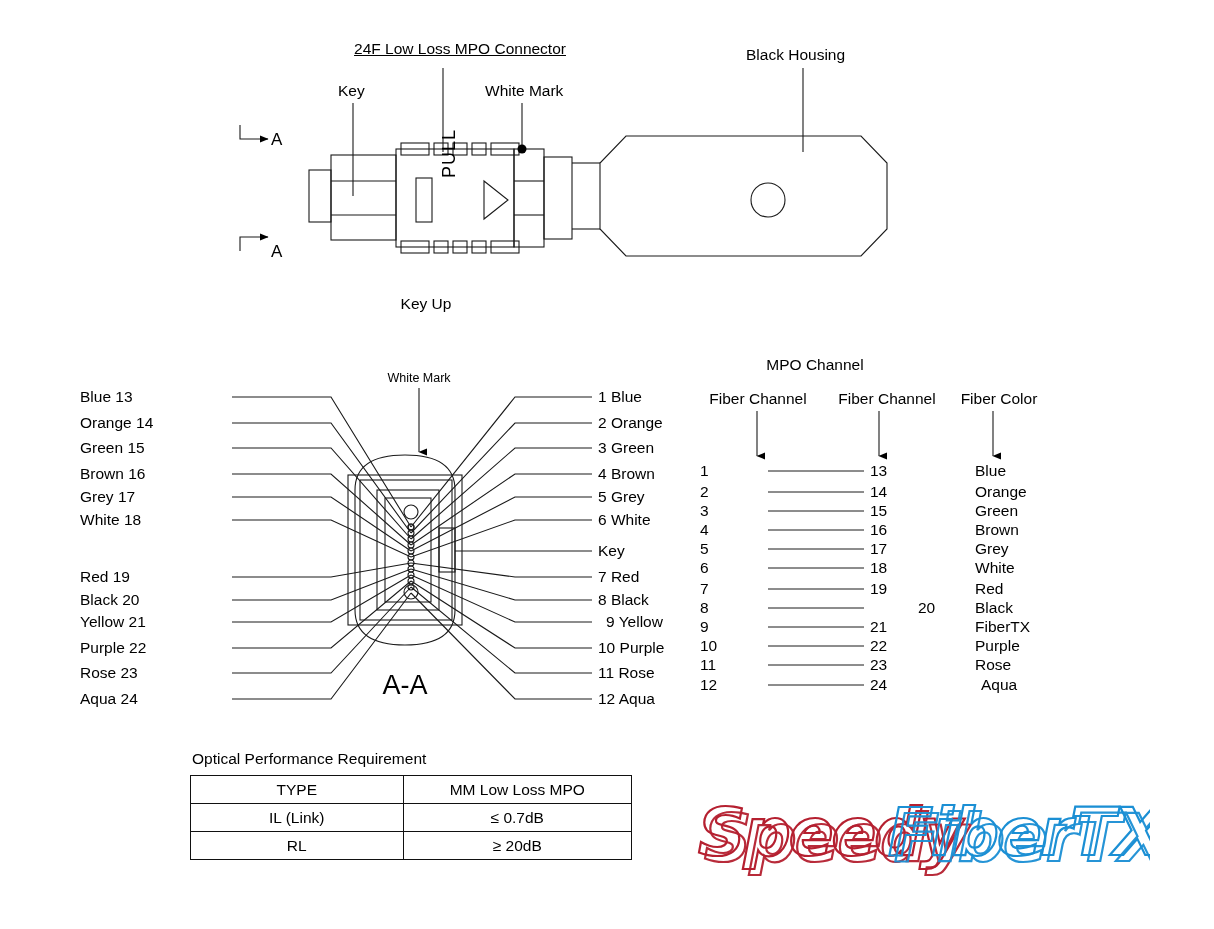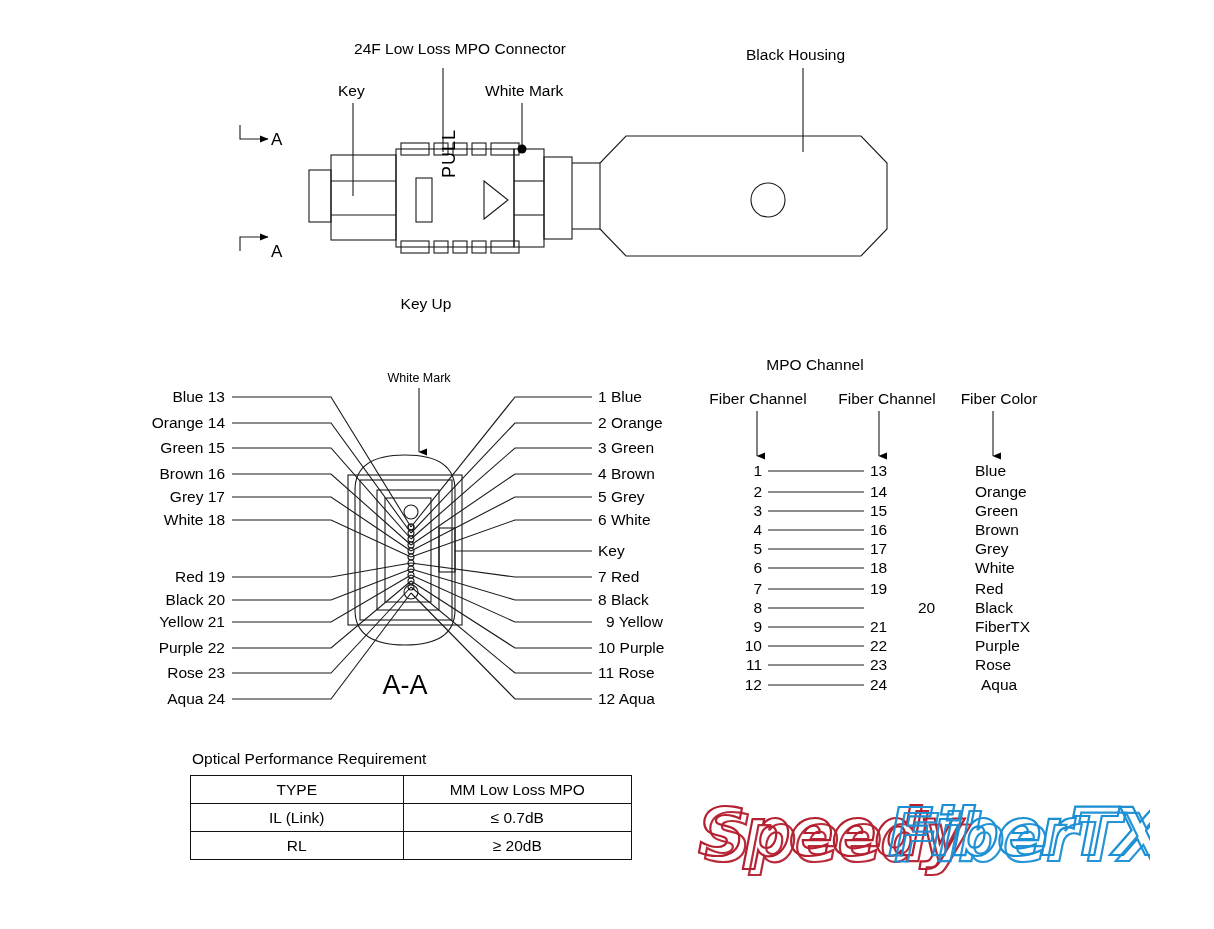--- a/index.html
+++ b/index.html
@@ -26,21 +26,21 @@
     width: 1214px;
     height: 929px;
   }
   .lbl {
     position: absolute;
     font-size: 15.5px;
     line-height: 1;
     white-space: nowrap;
     color: #000;
   }
-  .lbl.r { text-align: right; }
+  .lbl.r { }
   .lbl.c { text-align: center; }
 
   
   #perf-title {
     position: absolute;
     left: 192px;
     top: 750px;
     font-size: 15.5px;
     white-space: nowrap;
   }
@@ -228,21 +228,21 @@
         <line x1="768" y1="589" x2="864" y2="589"></line>
         <line x1="768" y1="608" x2="864" y2="608"></line>
         <line x1="768" y1="627" x2="864" y2="627"></line>
         <line x1="768" y1="646" x2="864" y2="646"></line>
         <line x1="768" y1="665" x2="864" y2="665"></line>
         <line x1="768" y1="685" x2="864" y2="685"></line>
       </g>
     </g>
   </svg>
 
-  <div class="lbl c" style="left:335px; top:41px; width:250px;">24F Low Loss MPO Connector</div>
+  <div class="lbl c" style="left:335px; top:41px; width:250px;text-decoration:underline;">24F Low Loss MPO Connector</div>
 
   <div class="lbl" style="left:338px; top:83px;">Key</div>
 
   <div class="lbl" style="left:485px; top:83px;">White Mark</div>
 
   <div class="lbl" style="left:746px; top:47px;">Black Housing</div>
 
   <div class="lbl" style="left:271px; top:131px; font-size:17px;">A</div>
 
   <div class="lbl" style="left:271px; top:243px; font-size:17px;">A</div>

